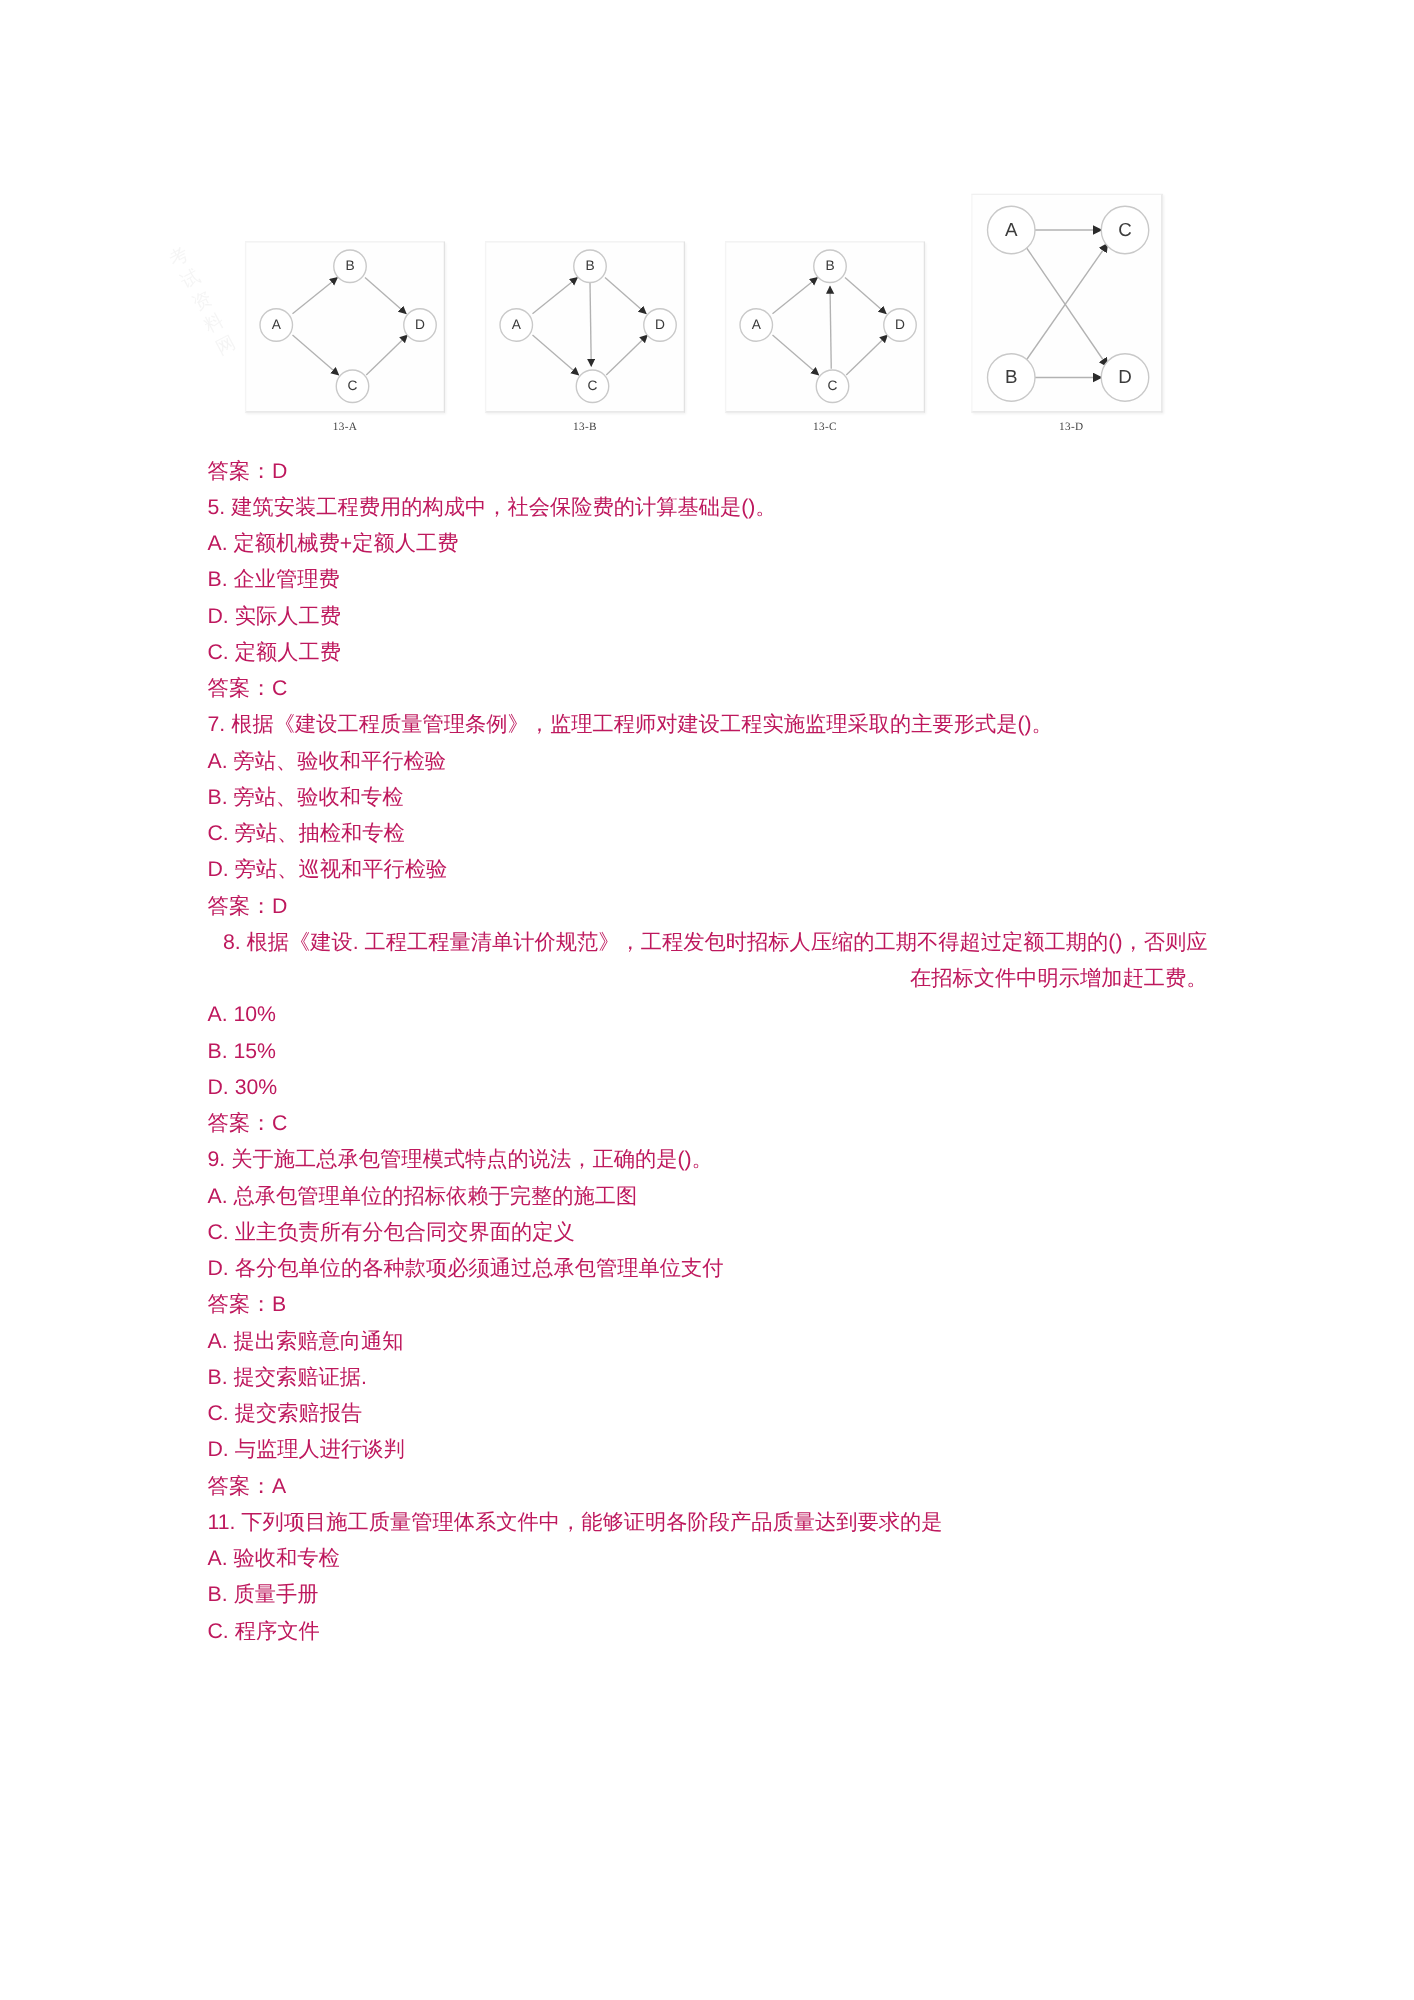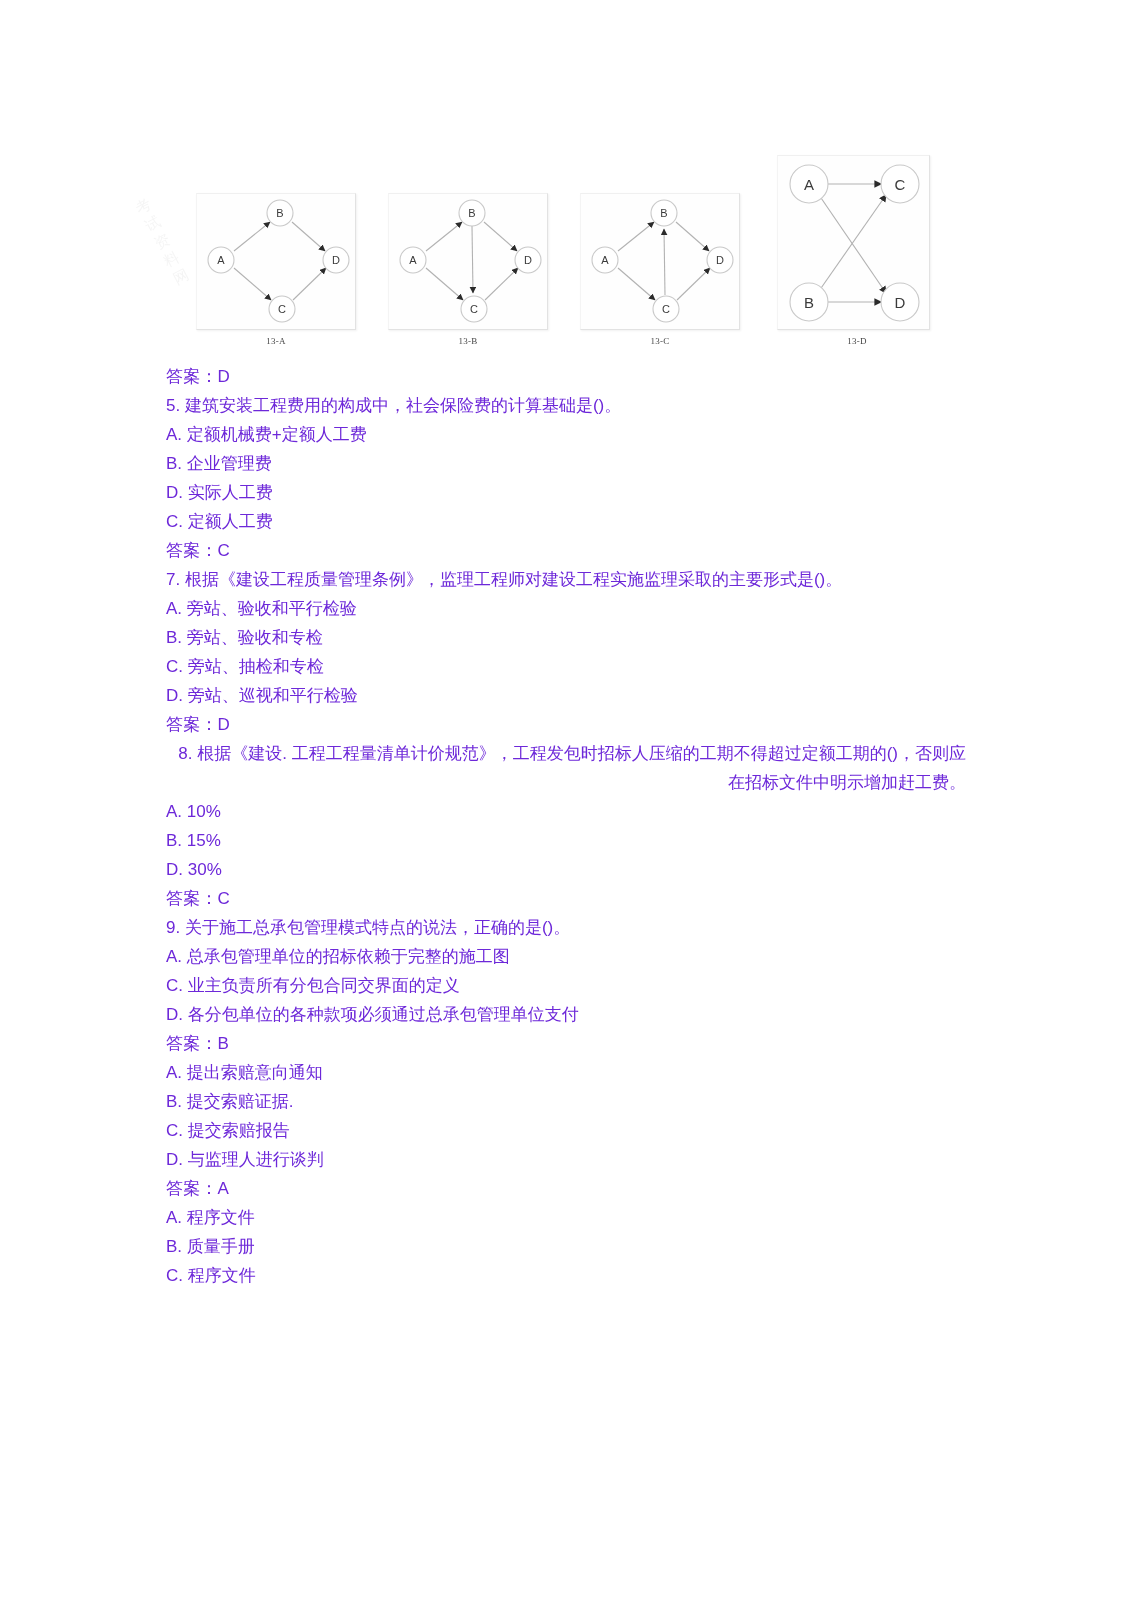--- a/index.html
+++ b/index.html
@@ -102,21 +102,21 @@
   
   #body-text {
     position: absolute;
     left: 166px;
     top: 362px;
     width: 800px;
   }
   .line {
     font-size: 17px;
     line-height: 29px;
-    color: #6d28d9;
+    color: #be185d;
     white-space: pre-wrap;
     font-family: "Liberation Sans", "DejaVu Sans", sans-serif;
   }
   .line.answer {
     letter-spacing: 0.2px;
   }
   .line.stem { }
   .line.option { }
   .line.wrap {
     text-indent: 0;
@@ -266,16 +266,17 @@
   <div class="line stem">9. 关于施工总承包管理模式特点的说法，正确的是()。</div>
   <div class="line option">A. 总承包管理单位的招标依赖于完整的施工图</div>
   <div class="line option">C. 业主负责所有分包合同交界面的定义</div>
   <div class="line option">D. 各分包单位的各种款项必须通过总承包管理单位支付</div>
   <div class="line answer">答案：B</div>
   <div class="line option">A. 提出索赔意向通知</div>
   <div class="line option">B. 提交索赔证据.</div>
   <div class="line option">C. 提交索赔报告</div>
   <div class="line option">D. 与监理人进行谈判</div>
   <div class="line answer">答案：A</div>
-  <div class="line option">A. 程序文件</div>
+  <div class="line stem">11. 下列项目施工质量管理体系文件中，能够证明各阶段产品质量达到要求的是</div>
+  <div class="line option">A. 验收和专检</div>
   <div class="line option">B. 质量手册</div>
   <div class="line option">C. 程序文件</div>
 </div>
 
 </body></html>

